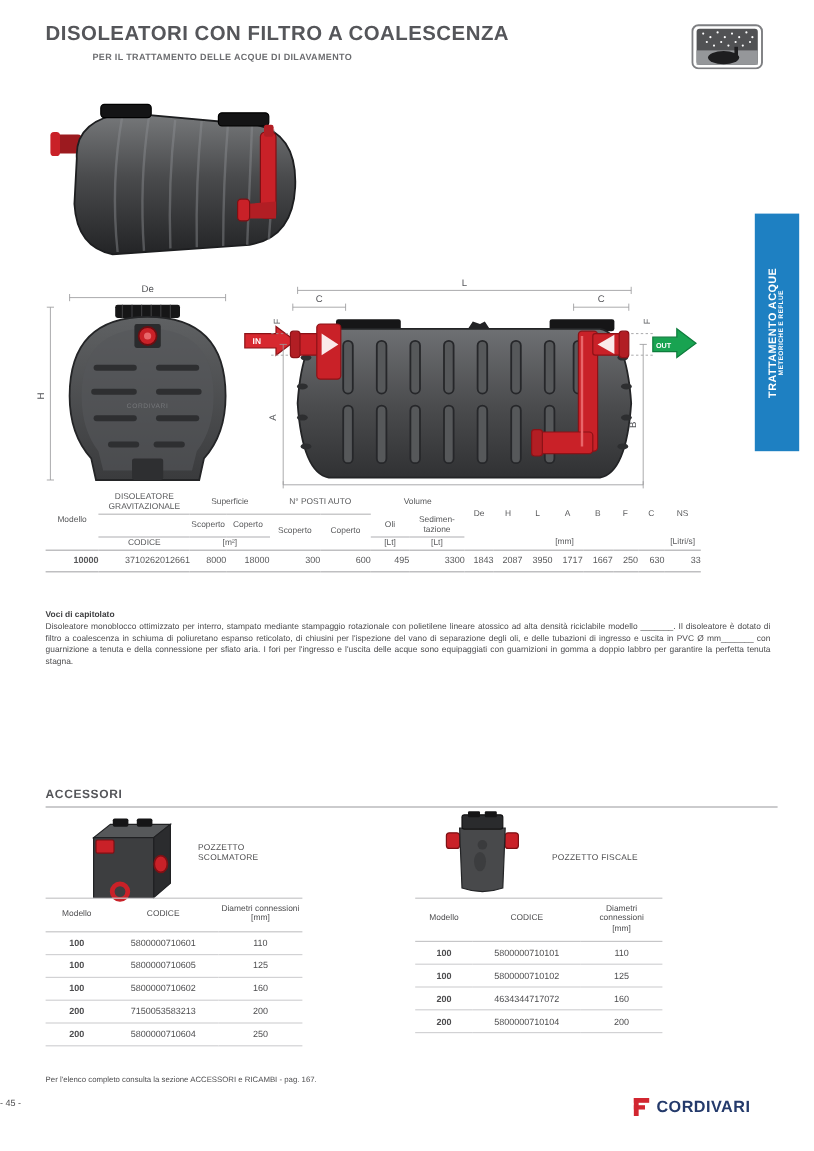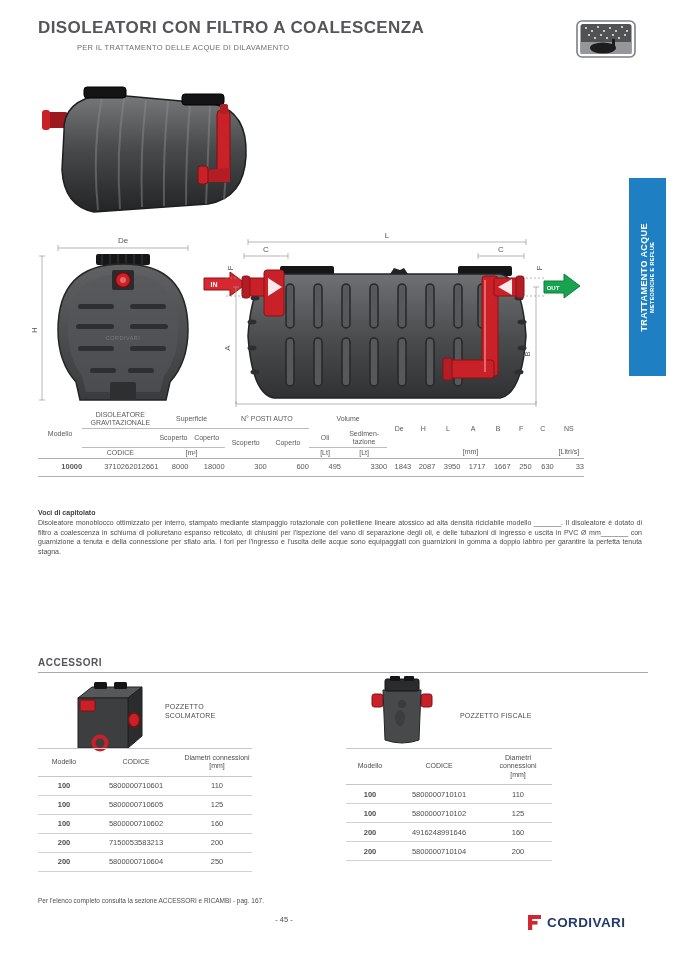--- a/index.html
+++ b/index.html
@@ -3,21 +3,21 @@
 <meta charset="utf-8">
 <style>
   html,body{margin:0;padding:0;}
   body{
     width:678px;height:959px;position:relative;background:#ffffff;
     font-family:"Liberation Sans", sans-serif;color:#58595b;overflow:hidden;
   }
   .abs{position:absolute;}
   
   .title{left:38px;top:18px;font-size:17px;font-weight:bold;color:#55565a;letter-spacing:.4px;}
-  .subtitle{left:38px;top:43px;font-size:7.5px;font-weight:normal;color:#6d6e71;letter-spacing:.3px;padding-left:39px;}
+  .subtitle{left:38px;top:43px;font-size:7.5px;font-weight:bold;color:#6d6e71;letter-spacing:.3px;padding-left:39px;}
   .corner-icon{left:576px;top:20px;}
   
   .side-tab{
     left:629px;top:178px;width:37px;height:198px;background:#1e80c2;
     display:flex;align-items:center;justify-content:center;
   }
   .side-tab-inner{
     transform:rotate(-90deg);white-space:nowrap;text-align:center;color:#fff;line-height:1.15;
   }
   .side-tab-inner .l1{font-size:9px;font-weight:bold;letter-spacing:.4px;display:block;}
@@ -57,21 +57,21 @@
   .acc-table-left{left:38px;top:748px;}
   .acc-table-right{left:346px;top:748px;}
   .acc-table table{width:100%;}
   .acc-table-left table{width:214px;}
   .acc-table-right table{width:206px;}
   .acc-table th{font-size:7px;font-weight:normal;color:#4d4d4f;padding:5px 2px;border-bottom:1px solid #c6c6c8;line-height:1.2;}
   .acc-table td{font-size:7.5px;color:#4d4d4f;text-align:center;padding:4.5px 2px;border-bottom:1px solid #d2d2d4;}
   .acc-table td.bold{font-weight:bold;}
   
   .foot-note{left:38px;top:897px;font-size:6.5px;color:#4d4d4f;}
-  .page-num{left:0;top:915px;width:568px;text-align:center;font-size:7.5px;color:#4d4d4f;}
+  .page-num{left:0;top:915px;width:678px;text-align:left;font-size:7.5px;color:#4d4d4f;}
   .logo{left:528px;top:915px;display:flex;align-items:center;gap:4px;}
   .logo .brand{font-size:13.5px;font-weight:bold;color:#243a6b;letter-spacing:.4px;}
 </style>
 </head>
 <body>
 
 <div class="abs title">DISOLEATORI CON FILTRO A COALESCENZA</div>
 <div class="abs subtitle">PER IL TRATTAMENTO DELLE ACQUE DI DILAVAMENTO</div>
 
 <div class="abs corner-icon">
@@ -470,21 +470,21 @@
           <td>5800000710101</td>
           <td>110</td>
         </tr>
     <tr>
           <td class="bold">100</td>
           <td>5800000710102</td>
           <td>125</td>
         </tr>
     <tr>
           <td class="bold">200</td>
-          <td>4916248991646</td>
+          <td>4634344717072</td>
           <td>160</td>
         </tr>
     <tr>
           <td class="bold">200</td>
           <td>5800000710104</td>
           <td>200</td>
         </tr>
   </tbody>
     </table>
 </div>

